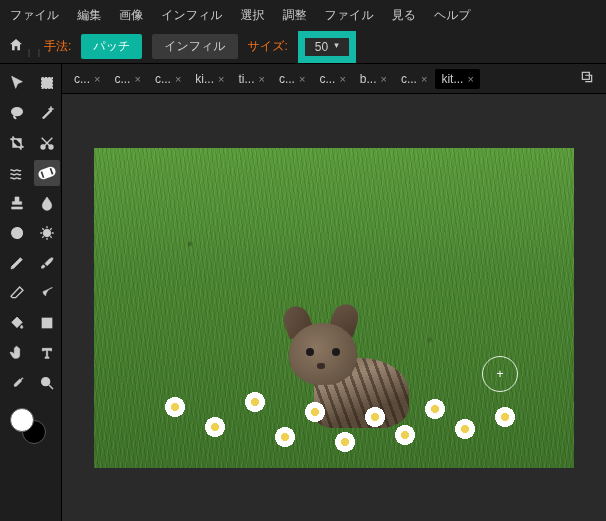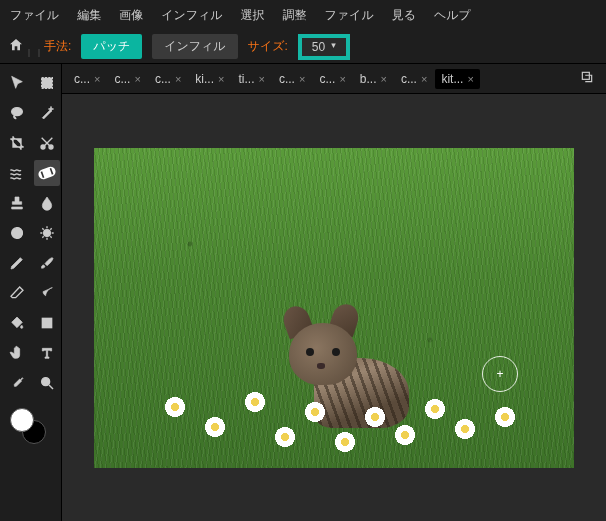--- a/index.html
+++ b/index.html
@@ -9,21 +9,21 @@
 .toolbar{height:34px;display:flex;align-items:center;padding:0 8px;gap:10px;background:#1e1e1e;border-bottom:1px solid #000}
 .home-icon svg{width:16px;height:16px;fill:#ccc}
 .heal-icon{width:22px;height:12px;background:#fff;border-radius:6px;position:relative;transform:rotate(-20deg)}
 .heal-icon::before,.heal-icon::after{content:"";position:absolute;width:2px;height:8px;background:#333;top:2px}
 .heal-icon::before{left:4px}
 .heal-icon::after{right:4px}
 .label{color:#f97316}
 .btn{padding:4px 12px;border-radius:2px;cursor:pointer}
 .btn.active{background:#0bb5a0;color:#fff}
 .btn.dark{background:#3a3a3a}
-.size-sel{background:#2a2a2a;border:4px solid #14b8a6;padding:2px 10px;display:flex;gap:6px}
+.size-sel{background:#2a2a2a;border:7px solid #14b8a6;padding:2px 10px;display:flex;gap:6px}
 .size-sel::after{content:"▾";font-size:9px}
 .main{display:flex;height:457px}
 .tools{width:62px;background:#1e1e1e;padding:6px 4px;display:grid;grid-template-columns:1fr 1fr;gap:4px;align-content:start;border-right:1px solid #000}
 .tool{width:26px;height:26px;display:flex;align-items:center;justify-content:center;border-radius:2px;cursor:pointer}
 .tool.active{background:#444}
 .tool svg{width:16px;height:16px;fill:#ccc;stroke:#ccc}
 .swatch{grid-column:1/3;height:40px;position:relative;margin-top:6px}
 .sw-fg{width:24px;height:24px;border-radius:50%;background:#fff;position:absolute;left:6px;top:2px;z-index:2;border:1px solid #555}
 .sw-bg{width:24px;height:24px;border-radius:50%;background:#000;position:absolute;left:18px;top:14px;border:1px solid #555}
 .content{flex:1;display:flex;flex-direction:column}

